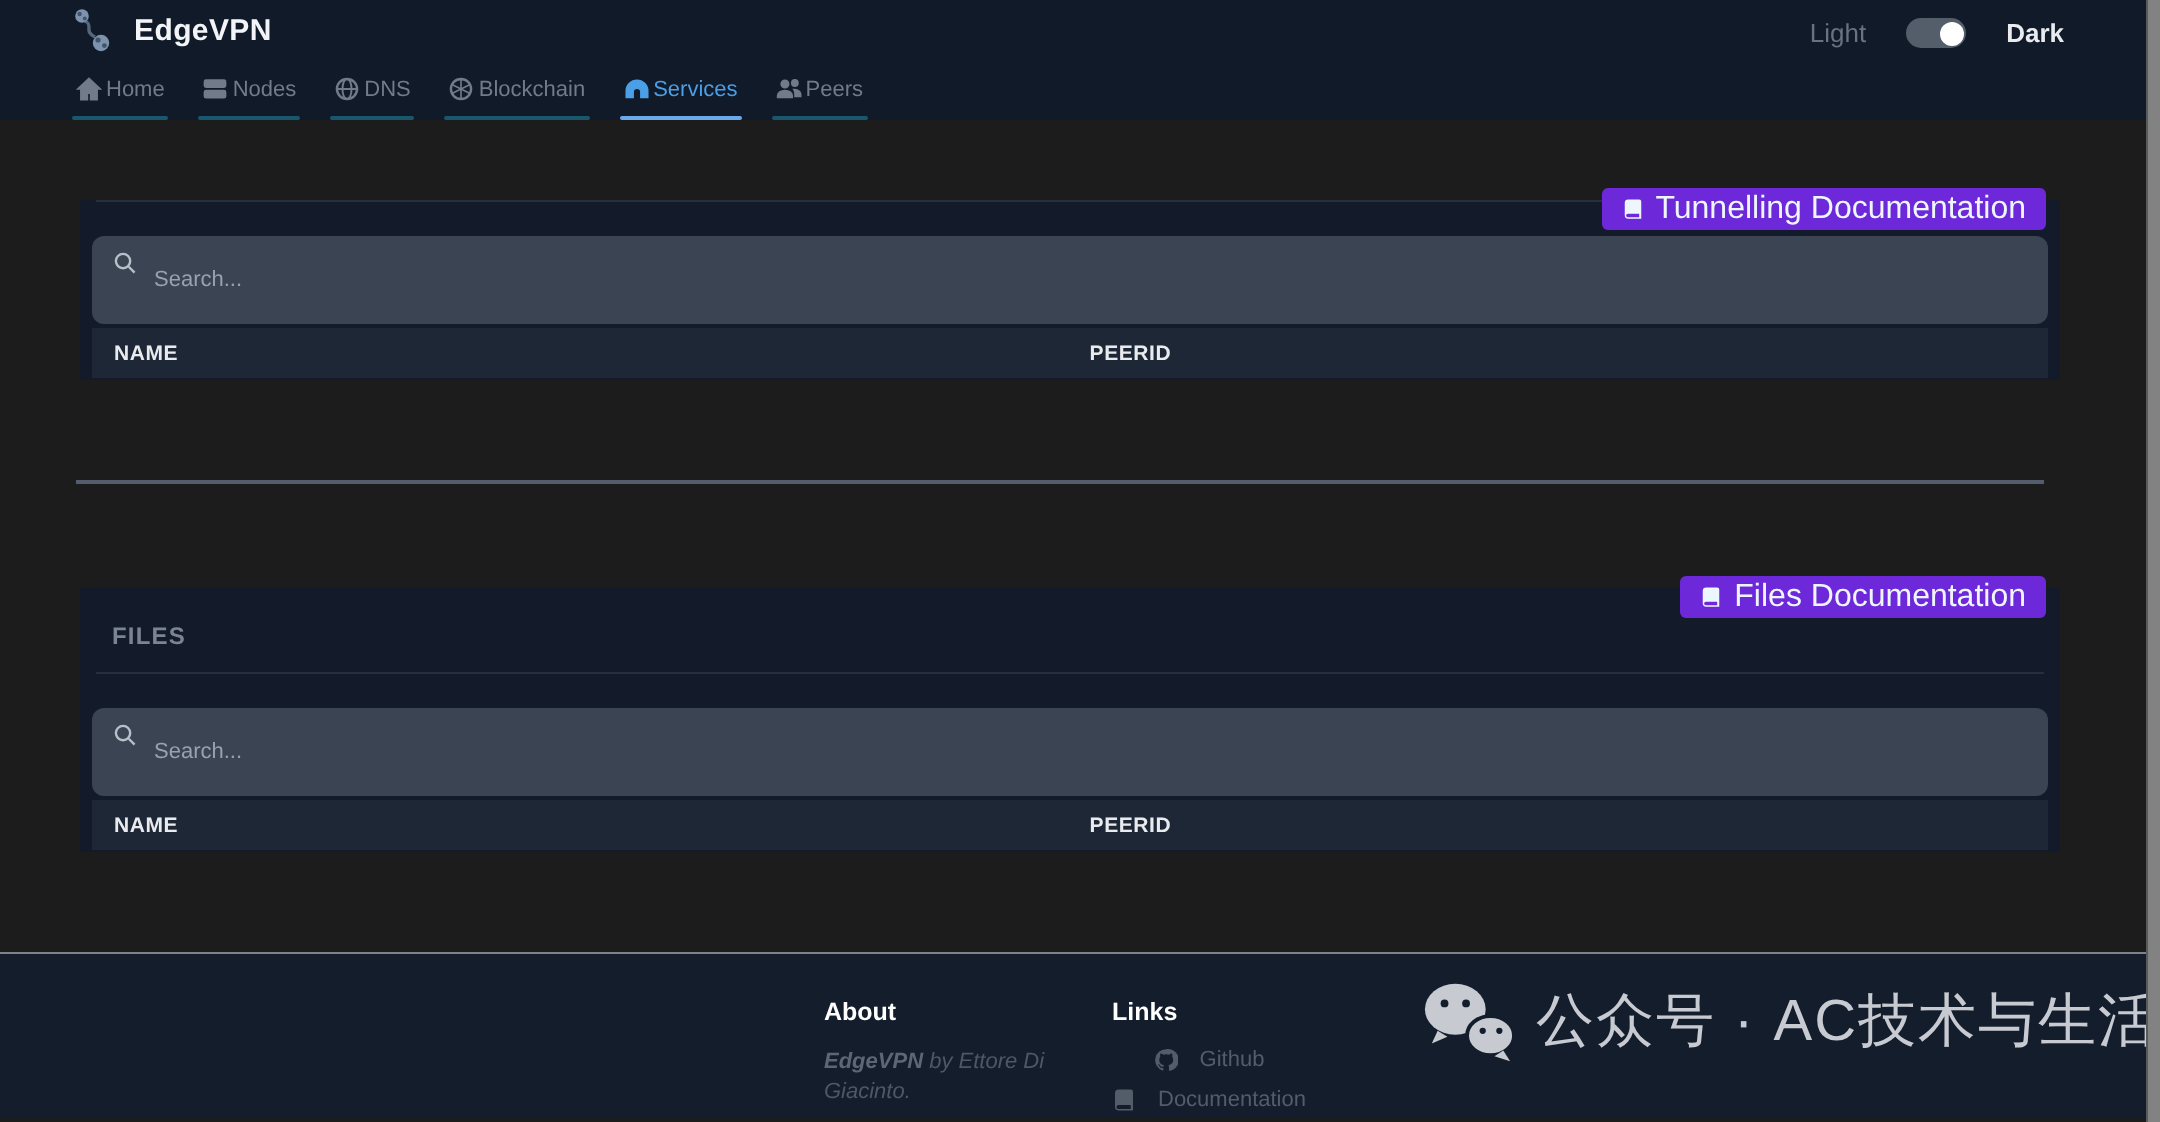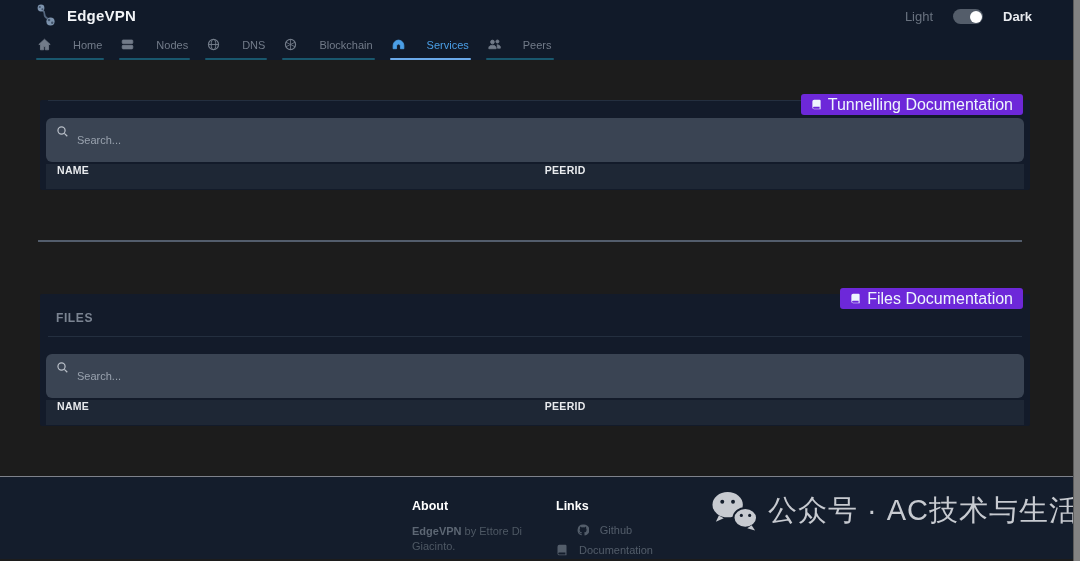--- a/index.html
+++ b/index.html
@@ -16,21 +16,21 @@
   .brand { position:absolute; left:35px; top:3px; display:flex; align-items:center; gap:9px; }
   .brand-title { color:#f2f4f7; font-weight:bold; font-size:15px; letter-spacing:.2px; }
   .theme-toggle { position:absolute; right:48px; top:9px; display:flex; align-items:center; gap:20px; font-size:13px; }
   .theme-light { color:#69727f; }
   .theme-dark { color:#e9ebef; font-weight:bold; }
   .switch { width:30px; height:15px; border-radius:8px; background:#545d6a; position:relative; cursor:pointer; }
   .switch-knob { position:absolute; right:1.5px; top:1.5px; width:12px; height:12px; border-radius:50%; background:#ffffff; }
 
   .nav-items { position:absolute; left:36px; bottom:0; display:flex; gap:15px; }
   .nav-item { display:flex; flex-direction:column; cursor:pointer; }
-  .nav-item-content { display:flex; align-items:center; gap:22px; font-size:11px; color:#727b89; padding:0 2px 7px 2px; }
+  .nav-item-content { display:flex; align-items:center; gap:2px; font-size:11px; color:#727b89; padding:0 2px 7px 2px; }
   .nav-item-content svg { width:13px; height:13px; fill:#727b89; stroke:#727b89; }
   .nav-item .underline { height:2px; background:#19576d; border-radius:1px; }
   .nav-item.active .nav-item-content { color:#4b9fe6; }
   .nav-item.active .nav-item-content svg { fill:#4b9fe6; stroke:#4b9fe6; }
   .nav-item.active .underline { background:#6ba9e9; }
   .icon-stroke { fill:none !important; }
 
   
   .main { padding:0 50px 0 40px; }
   .section { position:relative; }
@@ -50,36 +50,36 @@
   .search-wrap { margin:17px 6px 2px 6px; position:relative; }
   .search-input {
     width:100%; height:44px; background:#3a4453; border:none; border-radius:6px;
     color:#d2d7dd; font-size:11px; font-family:inherit; padding:0 10px 0 31px; outline:none;
   }
   .search-input::placeholder { color:#99a2ae; opacity:1; }
   .search-icon { position:absolute; left:10px; top:7px; }
   .search-icon svg { width:13px; height:13px; stroke:#b9bfc8; fill:none; }
   .table-head {
     margin:0 6px; background:#1e2735; height:25px;
-    display:flex; 
+    display:flex; align-items:center;
     color:#e9ebee; font-size:10.5px; font-weight:bold; letter-spacing:.3px;
   }
   .col-name { width:51%; padding-left:11px; }
 
   .hr-divider { border:none; border-top:2px solid #535d6c; margin:50px 8px 0 -2px; }
 
   
   .footer {
     margin-top:50px; background:#141d2c; height:83px; position:relative;
     border-top:1px solid rgba(255,255,255,.45);
     padding:22px 0 0 412px; display:flex; gap:22px;
   }
   .footer-col-about { width:122px; }
   .footer-heading { color:#ffffff; font-weight:bold; font-size:12.5px; margin-bottom:11px; }
-  .footer-text { color:#4e5864; font-size:11px; line-height:1.32; }
+  .footer-text { color:#4e5864; font-size:11px; line-height:1.32;font-style:italic; }
   .footer-text b { color:#5d6774; }
   .footer-link { display:flex; align-items:center; gap:11px; color:#535d6a; font-size:11px; margin-bottom:8px; cursor:pointer;justify-content:center; }
   .footer-link svg { width:12px; height:12px; fill:#535d6a; }
 
   
   .watermark { position:absolute; left:711px; top:13px; display:flex; align-items:center; gap:10px;
     color:#c7cad0; font-size:29px; letter-spacing:1px; }
   .watermark svg { width:47px; height:42px; }
 
   

